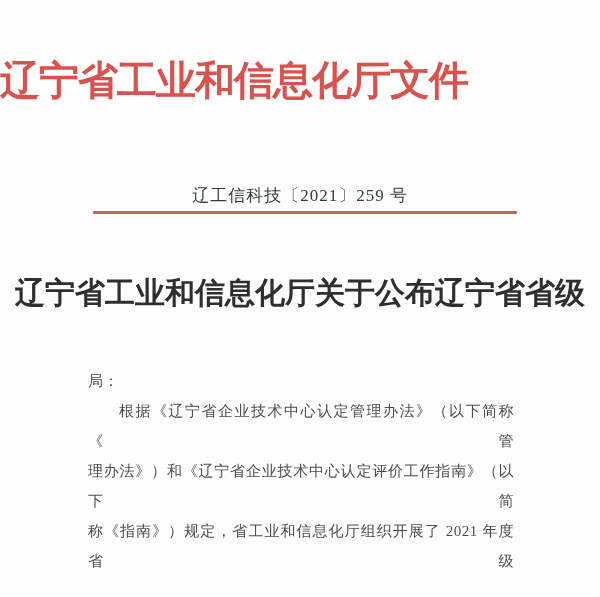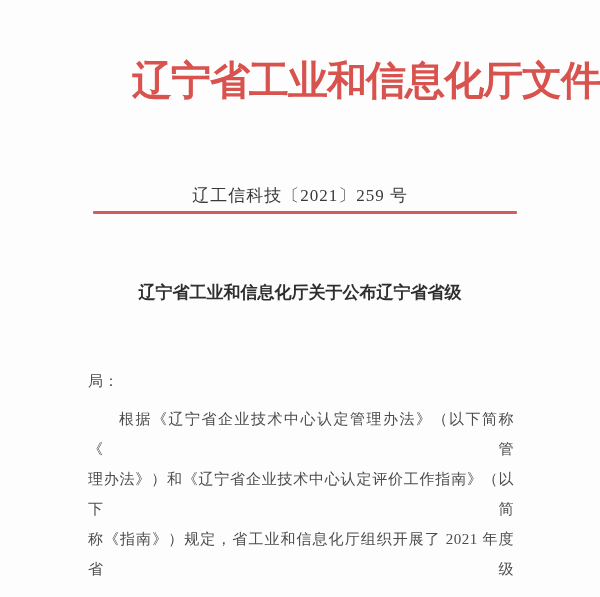--- a/index.html
+++ b/index.html
@@ -18,21 +18,21 @@
     height: 597px;
     background: var(--paper-bg);
     overflow: hidden;
     font-family: "Liberation Serif", "DejaVu Serif", serif;
   }
   .red-header {
     position: absolute;
     top: 56px;
     left: 0;
     width: 100%;
-    text-align: right;
+    text-align: left;
     color: var(--header-red);
     font-size: 40px;
     font-weight: bold;
     letter-spacing: -1px;
     line-height: 50px;
     white-space: nowrap;
   }
   .doc-number {
     position: absolute;
     top: 184px;
@@ -55,41 +55,41 @@
     border-radius: 1px;
   }
   .notice-title {
     position: absolute;
     top: 277px;
     left: 0;
     width: 100%;
     text-align: center;
     color: var(--title-text);
     font-weight: bold;
-    font-size: 17px;
+    font-size: 30px;
     line-height: 31px;
   }
   .body-block {
     position: absolute;
     top: 366px;
     left: 88px;
     width: 426px;
     color: var(--body-text);
     font-size: 15px;
     line-height: 30px;
     letter-spacing: 0.5px;
   }
   .t-line { white-space: nowrap; }
   .b-line { text-align: left; }
   .b-line.just {
     text-align: justify;
     text-align-last: justify;
     text-justify: inter-character;
   }
-  .b-line.indent { text-indent: 31px; margin-top: 8px; }
+  .b-line.indent { text-indent: 31px; }
 </style>
 </head>
 <body>
 
 <div class="page">
 
   <div class="red-header">辽宁省工业和信息化厅文件</div>
 
   <div class="doc-number">辽工信科技〔2021〕259 号</div>
 

